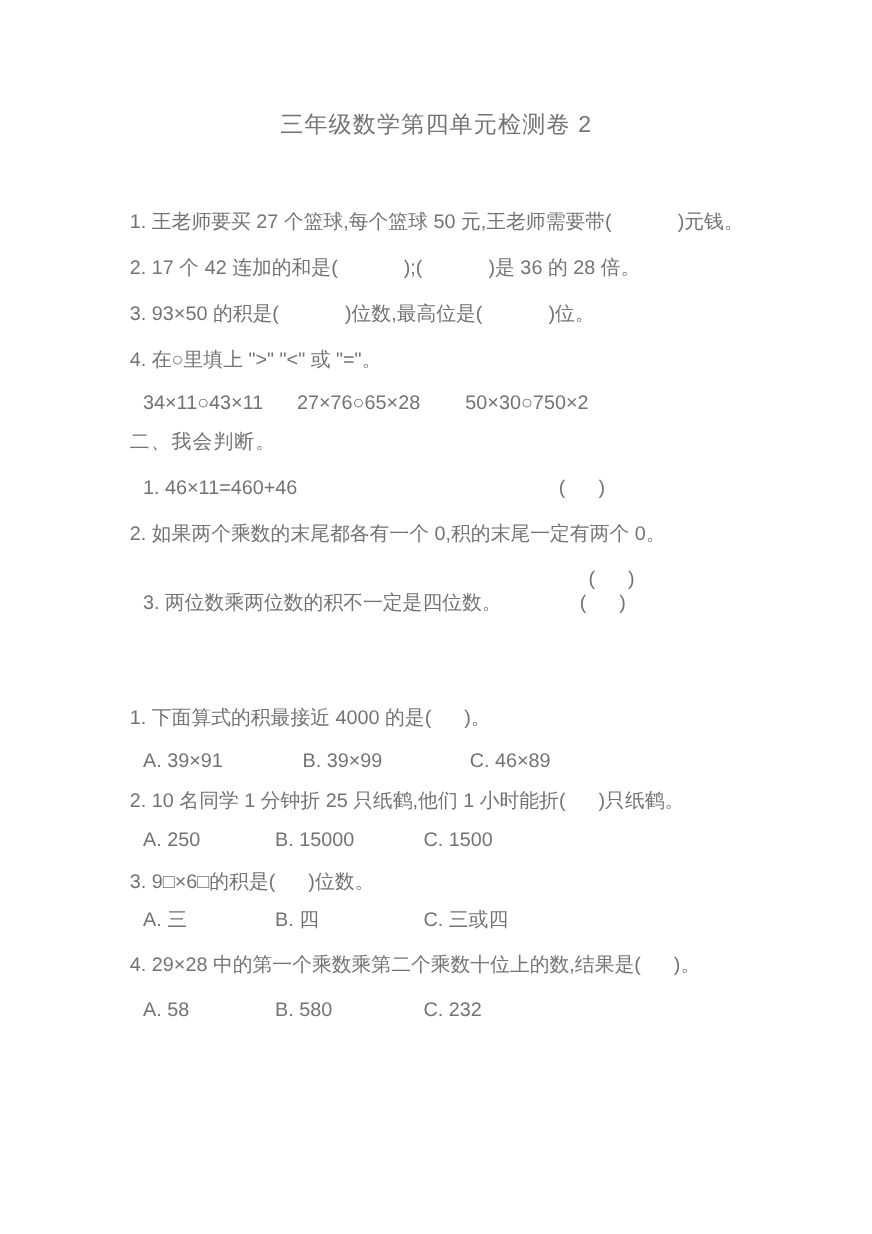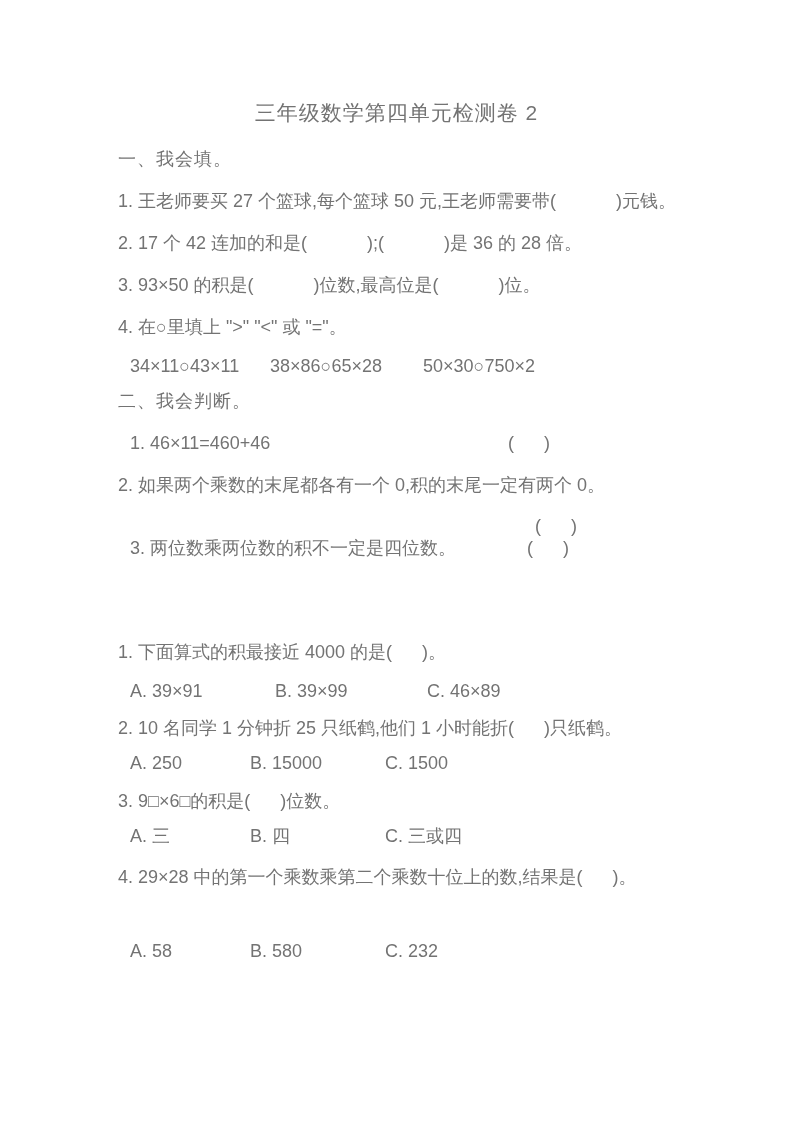--- a/index.html
+++ b/index.html
@@ -32,28 +32,27 @@
   .ans-j3 { left:409px; }
   .parens-line { left:535px; }
 </style>
 </head>
 <body>
 
 <div class="page">
 
   <h1 class="title">三年级数学第四单元检测卷 2</h1>
 
-  <div class="line heading" style="top:147px">一、我会填。</div>
   <div class="line" style="top:189px">1. 王老师要买 27 个篮球,每个篮球 50 元,王老师需要带(            )元钱。</div>
   <div class="line" style="top:231px">2. 17 个 42 连加的和是(            );(            )是 36 的 28 倍。</div>
   <div class="line" style="top:273px">3. 93×50 的积是(            )位数,最高位是(            )位。</div>
   <div class="line" style="top:315px">4. 在○里填上 "&gt;" "&lt;" 或 "="。</div>
   <div class="line" style="top:354px">
     <span class="cell c0">34×11○43×11</span>
-    <span class="cell cmp-1">38×86○65×28</span>
+    <span class="cell cmp-1">27×76○65×28</span>
     <span class="cell cmp-2">50×30○750×2</span>
   </div>
 
   <div class="line heading" style="top:389px">二、我会判断。</div>
   <div class="line" style="top:431px">
     <span class="cell c0">1. 46×11=460+46</span>
     <span class="cell ans-j1">(      )</span>
   </div>
   <div class="line" style="top:473px">2. 如果两个乘数的末尾都各有一个 0,积的末尾一定有两个 0。</div>
   <div class="line parens-line" style="top:514px; left:535px; width:120px">(      )</div>
@@ -78,19 +77,19 @@
   </div>
 
   <div class="line" style="top:789px">3. 9□×6□的积是(      )位数。</div>
   <div class="line" style="top:824px">
     <span class="cell c0">A. 三</span>
     <span class="cell optn-1">B. 四</span>
     <span class="cell optn-2">C. 三或四</span>
   </div>
 
   <div class="line" style="top:865px">4. 29×28 中的第一个乘数乘第二个乘数十位上的数,结果是(      )。</div>
-  <div class="line" style="top:939px">
+  <div class="line" style="top:906px">
     <span class="cell c0">A. 58</span>
     <span class="cell optn-1">B. 580</span>
     <span class="cell optn-2">C. 232</span>
   </div>
 
 </div>
 
 </body></html>

